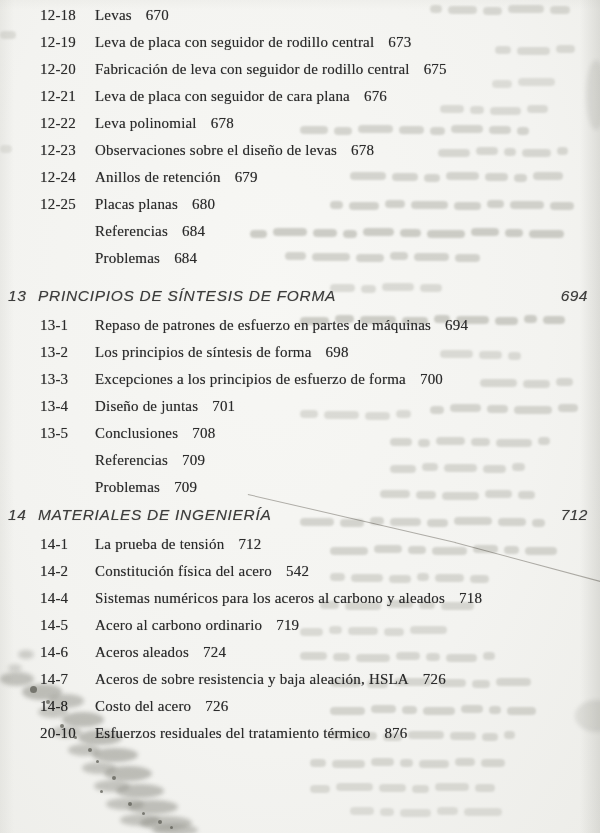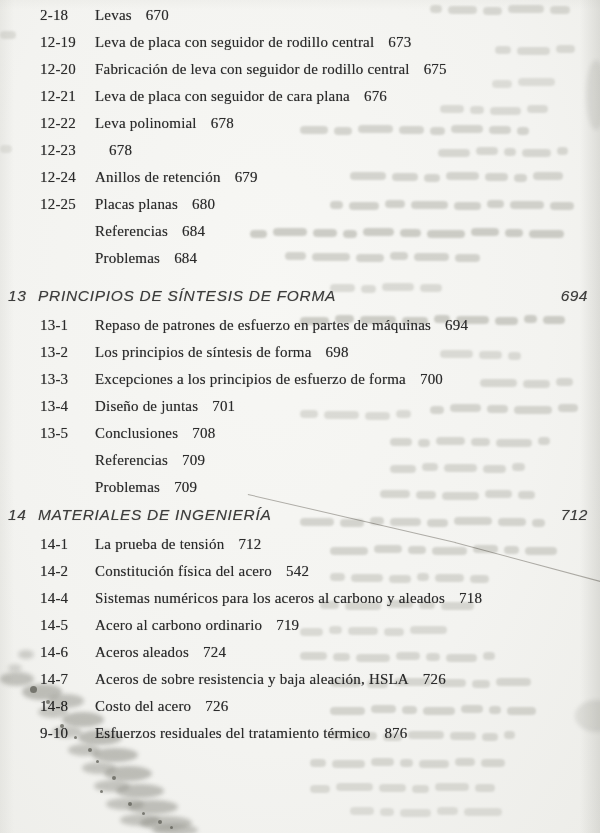--- a/index.html
+++ b/index.html
@@ -296,21 +296,21 @@
         <span class="bleed-word" style="width: 16px; margin-top: 1px;"></span>
       </div>
       <div class="bleed-line" style="top: 143px; left: 0px; width: 12px; opacity: 0.32;">
         <span class="bleed-word" style="width: 12px; margin-top: 2px;"></span>
       </div>
     </div>
   <div class="toc" id="toc">
       <div class="chapter" style="top: 2px;">
         <div class="entries">
           <div class="row">
-            <span class="num">2-18</span>
+            <span class="num">12-18</span>
             <span class="title">Levas</span>
             <span class="pg">670</span>
           </div>
           <div class="row">
             <span class="num">12-19</span>
             <span class="title">Leva de placa con seguidor de rodillo central</span>
             <span class="pg">673</span>
           </div>
           <div class="row">
             <span class="num">12-20</span>
@@ -322,20 +322,21 @@
             <span class="title">Leva de placa con seguidor de cara plana</span>
             <span class="pg">676</span>
           </div>
           <div class="row">
             <span class="num">12-22</span>
             <span class="title">Leva polinomial</span>
             <span class="pg">678</span>
           </div>
           <div class="row">
             <span class="num">12-23</span>
+            <span class="title">Observaciones sobre el diseño de levas</span>
             <span class="pg">678</span>
           </div>
           <div class="row">
             <span class="num">12-24</span>
             <span class="title">Anillos de retención</span>
             <span class="pg">679</span>
           </div>
           <div class="row">
             <span class="num">12-25</span>
             <span class="title">Placas planas</span>
@@ -433,21 +434,21 @@
             <span class="num">14-7</span>
             <span class="title">Aceros de sobre resistencia y baja aleación, HSLA</span>
             <span class="pg">726</span>
           </div>
           <div class="row">
             <span class="num">14-8</span>
             <span class="title">Costo del acero</span>
             <span class="pg">726</span>
           </div>
           <div class="row">
-            <span class="num">9-10</span>
+            <span class="num">20-10</span>
             <span class="title">Esfuerzos residuales del tratamiento térmico</span>
             <span class="pg">876</span>
           </div>
         </div>
       </div>
     </div>
   <div class="artifacts" id="artifacts">
       <div class="crease" style="left: 248px; top: 494px; width: 213px; transform: rotate(13deg);"></div>
       <div class="crease" style="left: 455px; top: 542px; width: 168px; transform: rotate(15deg);"></div>
       <div class="smudge-blob" style="left: 18px; top: 650px; width: 16px; height: 9px; background: rgb(143, 143, 136); opacity: 0.35;"></div>

